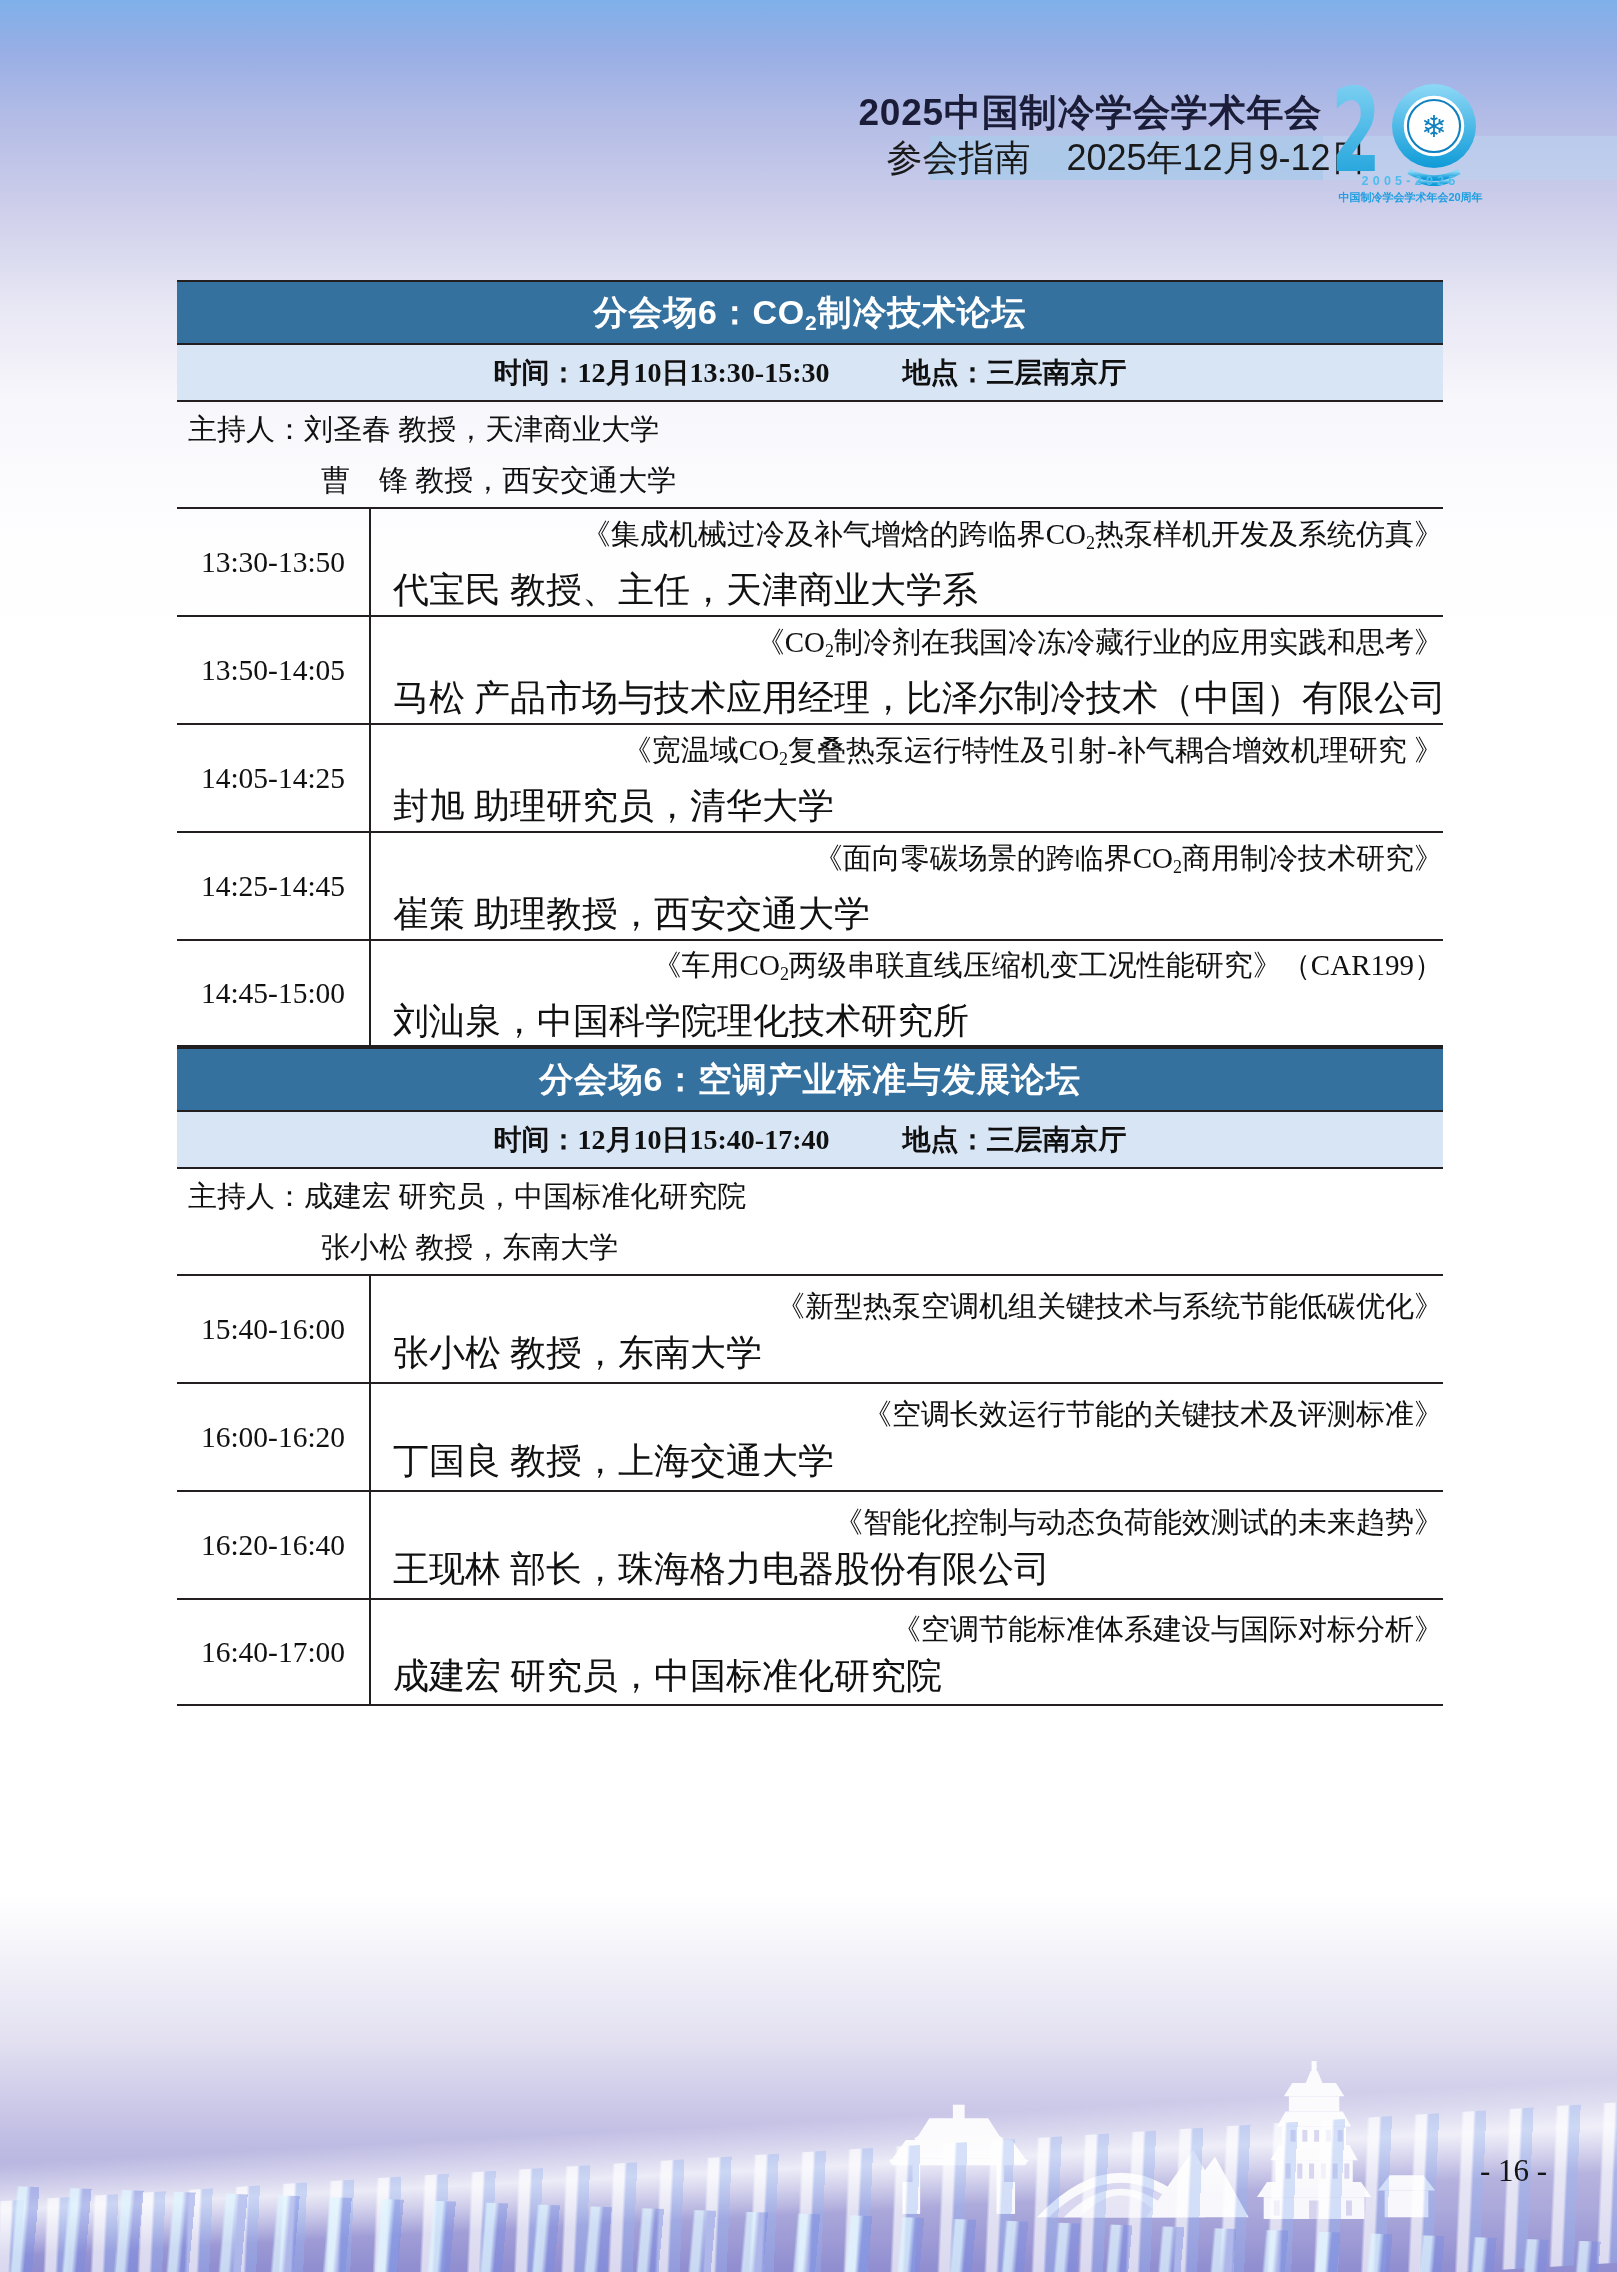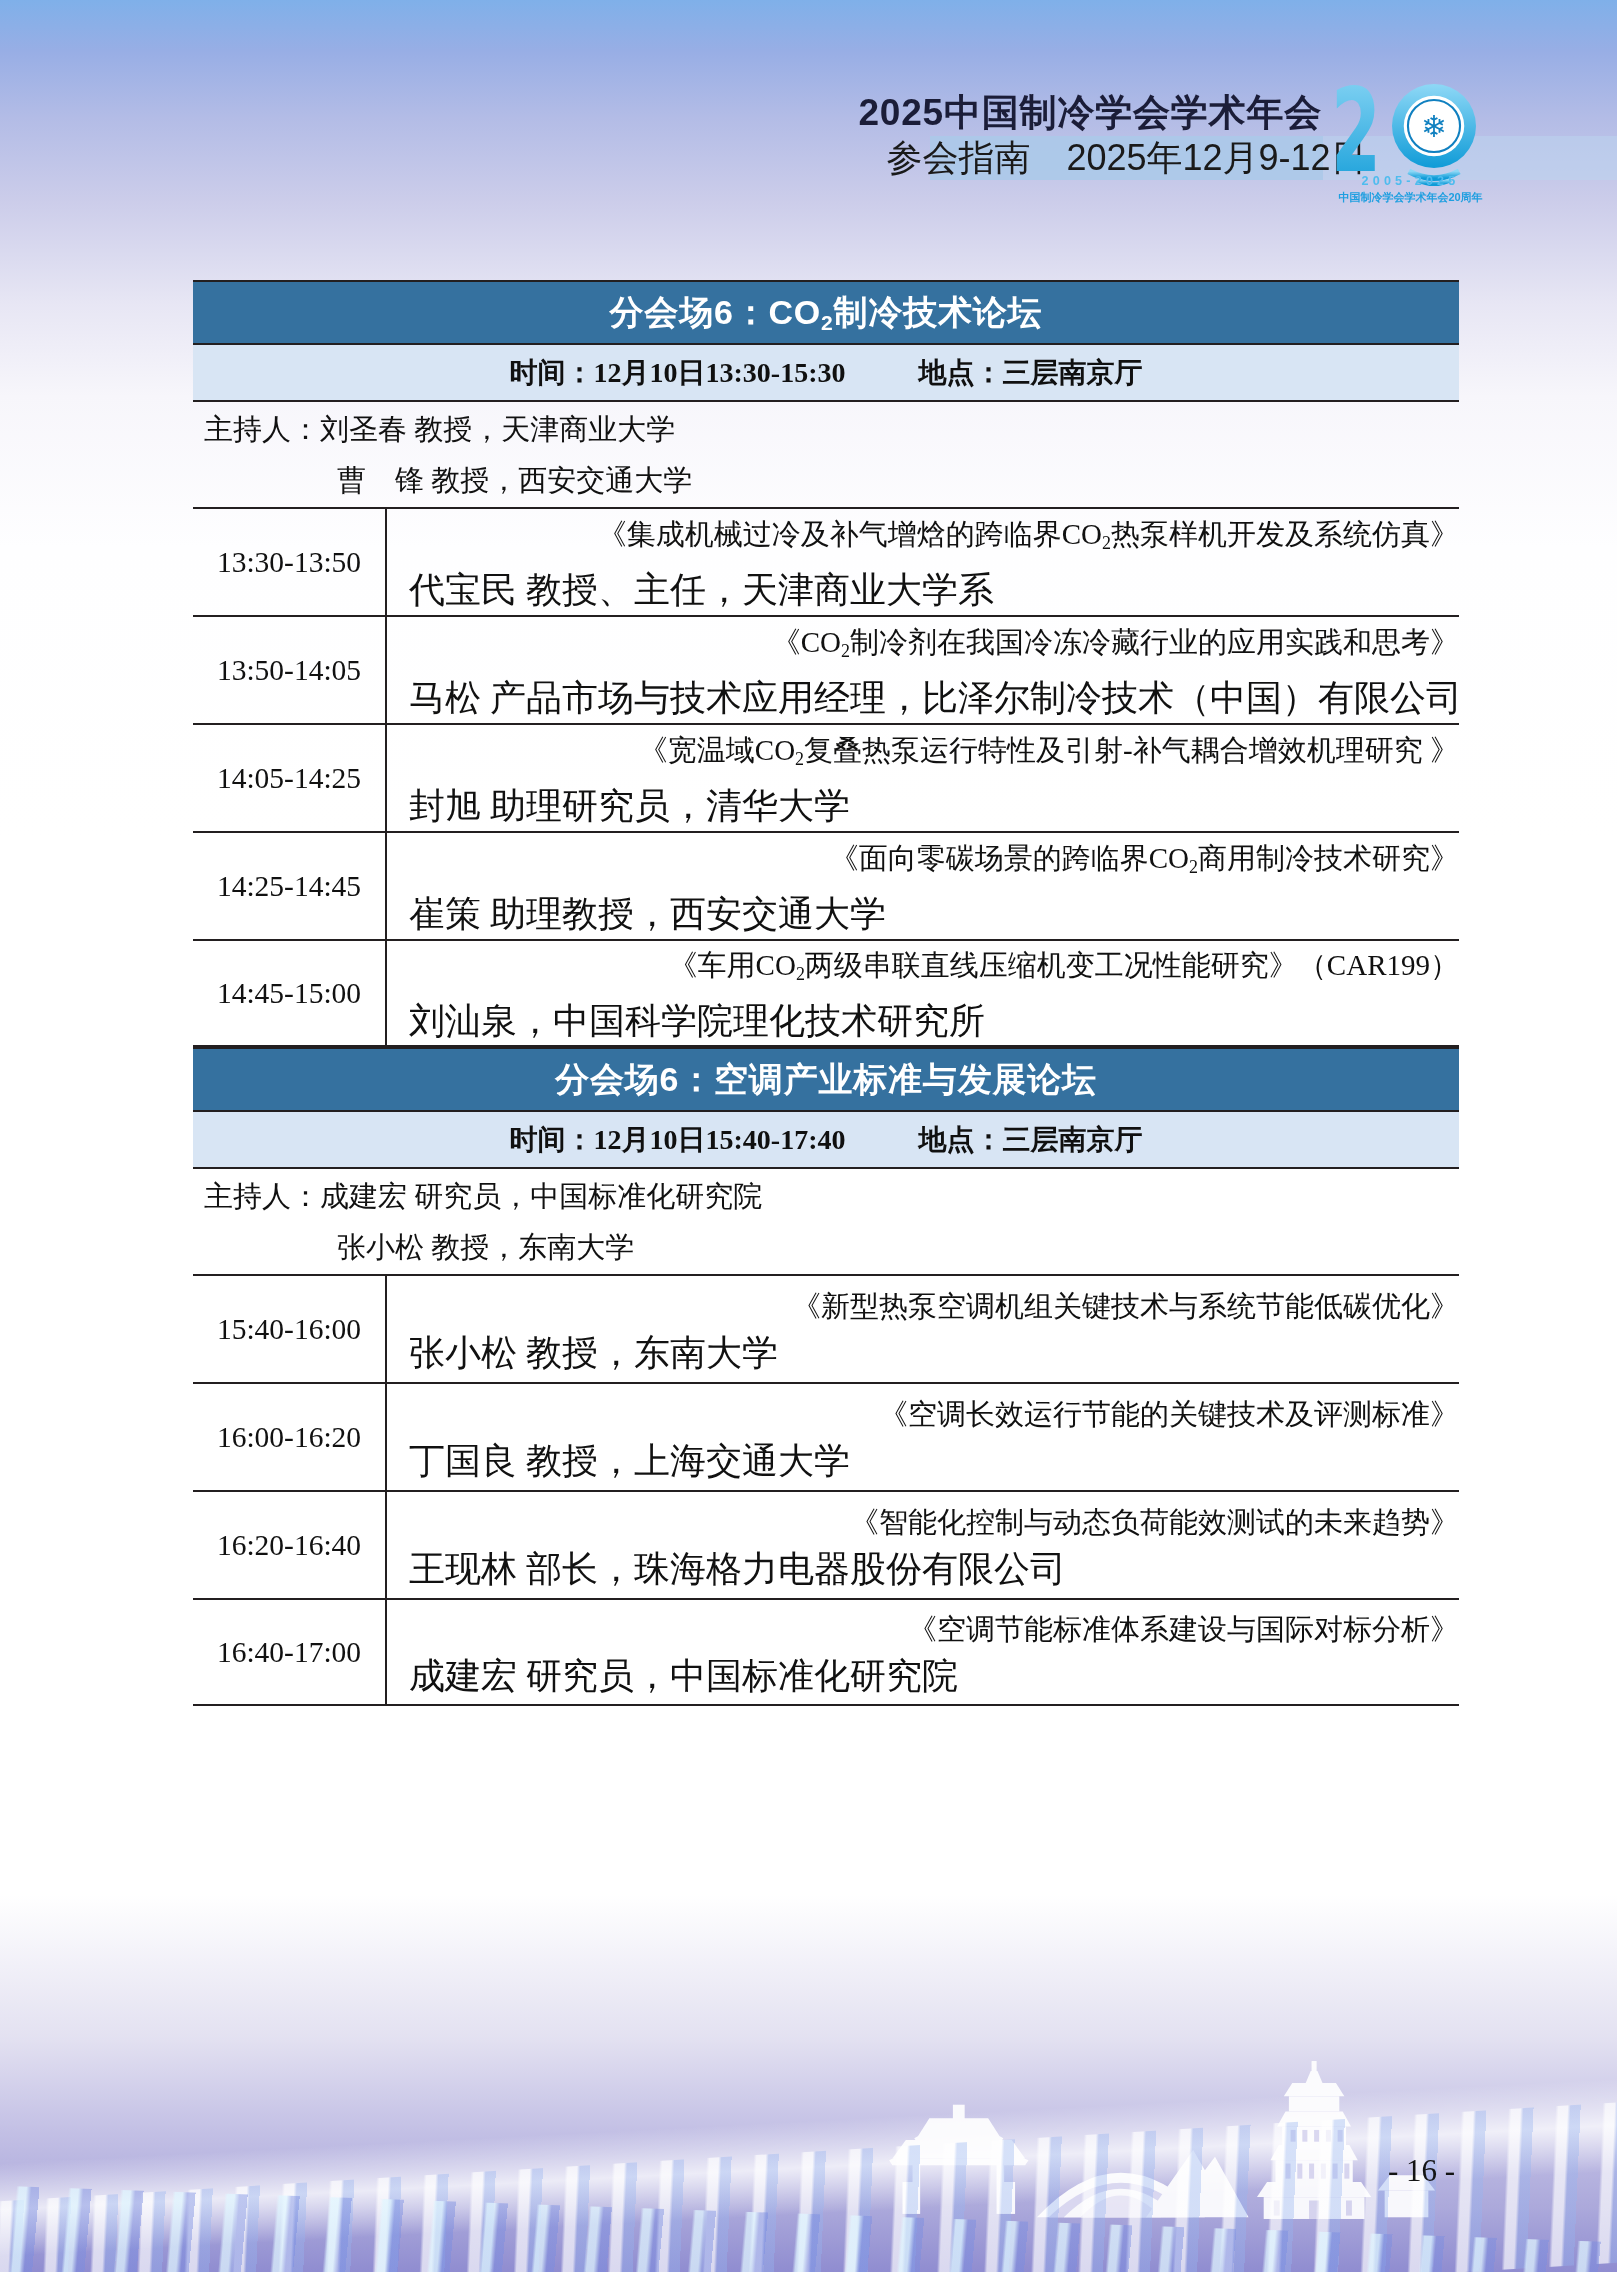--- a/index.html
+++ b/index.html
@@ -20,21 +20,21 @@
   .hdr-band{position:absolute; left:930px; top:136px; width:393px; height:44px;
     background:rgba(170,200,233,0.85); display:flex; align-items:center; justify-content:center;}
   .hdr-band span{font-family:"Liberation Sans", sans-serif; font-size:36px; color:#1a1a1a; white-space:nowrap;}
   .logo{position:absolute; left:1329px; top:77px; width:168px; height:135px;}
   .logo-years{position:absolute; left:1322px; top:174px; width:177px; text-align:center;
     font-family:"Liberation Sans", sans-serif; font-weight:bold; font-size:12.6px;
     letter-spacing:4.2px; color:#4FBCEE;}
   .logo-caption{position:absolute; left:1322px; top:190px; width:177px; text-align:center;
     font-family:"Liberation Sans", sans-serif; font-weight:bold; font-size:11px; color:#1F9FE0;}
   
-  .schedule{position:absolute; left:193px; top:280px; width:1266px;}
+  .schedule{position:absolute; left:177px; top:280px; width:1266px;}
   .session-bar{box-sizing:border-box; height:63px; background:#35719F;
     border-top:2.5px solid #231F20; display:flex; align-items:center; justify-content:center;}
   .session-bar .t{font-family:"Liberation Sans", sans-serif; font-weight:bold;
     font-size:34px; color:#fff; letter-spacing:0.8px; white-space:nowrap;}
   .session-meta{box-sizing:border-box; height:57px; background:#D8E5F4;
     border-top:2.5px solid #231F20; display:flex; align-items:center; justify-content:center; gap:73px;}
   .session-meta span{font-size:28px; font-weight:bold; color:#101010; white-space:nowrap;}
   .session-chairs{box-sizing:border-box; height:107px; border-top:2.5px solid #231F20;
     padding-left:11px; display:flex; flex-direction:column; justify-content:center;}
   .chair-line{font-size:29px; line-height:51px; white-space:nowrap;}
@@ -56,21 +56,21 @@
     background:repeating-linear-gradient(96deg,
       rgba(255,255,255,0) 0px 22px, rgba(255,255,255,0.78) 25px 34px,
       rgba(150,180,240,0.45) 37px 47px);
     transform:rotate(-3.5deg); opacity:.85; pointer-events:none;}
   .waves2{position:absolute; left:-67px; right:-67px; bottom:-51px; height:110px;
     background:repeating-linear-gradient(93deg,
       rgba(224,246,255,0) 0px 29px, rgba(224,246,255,0.8) 32px 39px,
       rgba(120,140,225,0.5) 44px 52px);
     transform:rotate(2deg); opacity:.9; pointer-events:none;}
   .skyline{position:absolute; left:868px; bottom:49px; width:573px; height:168px; opacity:0.92;}
-  .page-num{position:absolute; left:1388px; top:2153px; font-size:31px; color:#141414; white-space:nowrap;}
+  .page-num{position:absolute; left:1480px; top:2153px; font-size:31px; color:#141414; white-space:nowrap;}
 </style>
 </head>
 <body>
 
 <div class="page">
 
   <div class="bg-stripe"></div>
 
   <div class="hdr-title">2025中国制冷学会学术年会</div>
   <div class="hdr-band">

